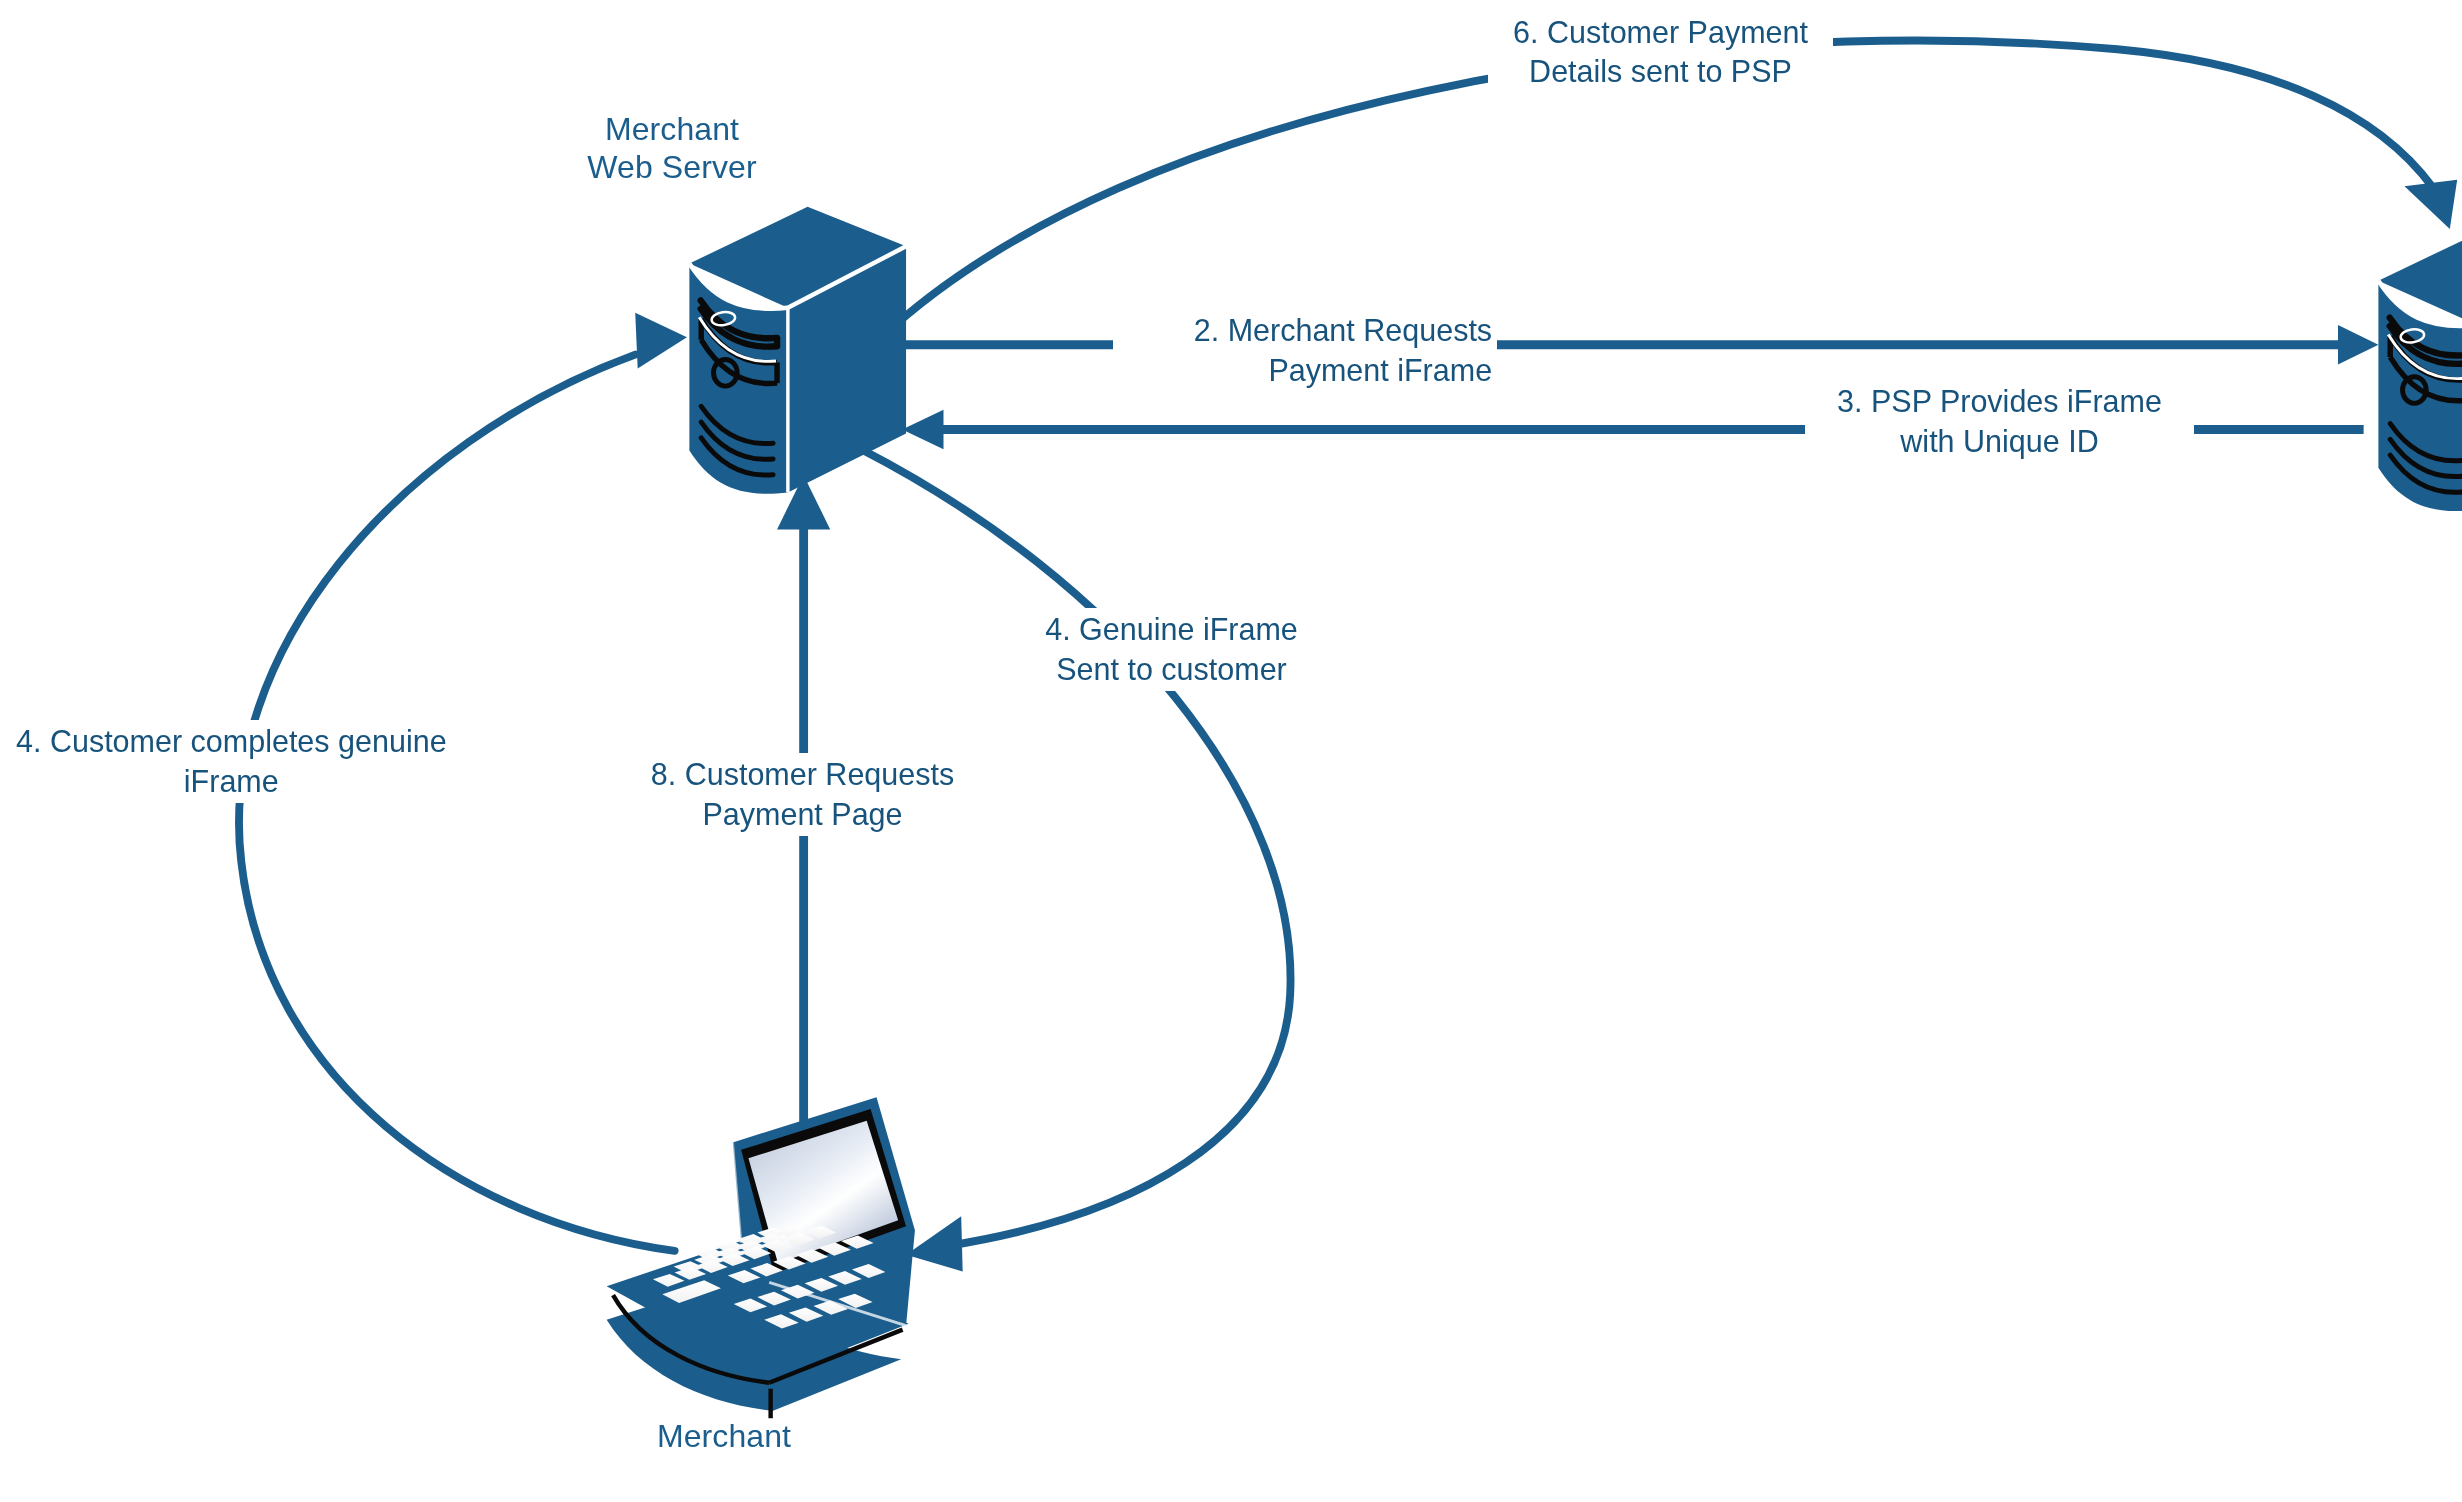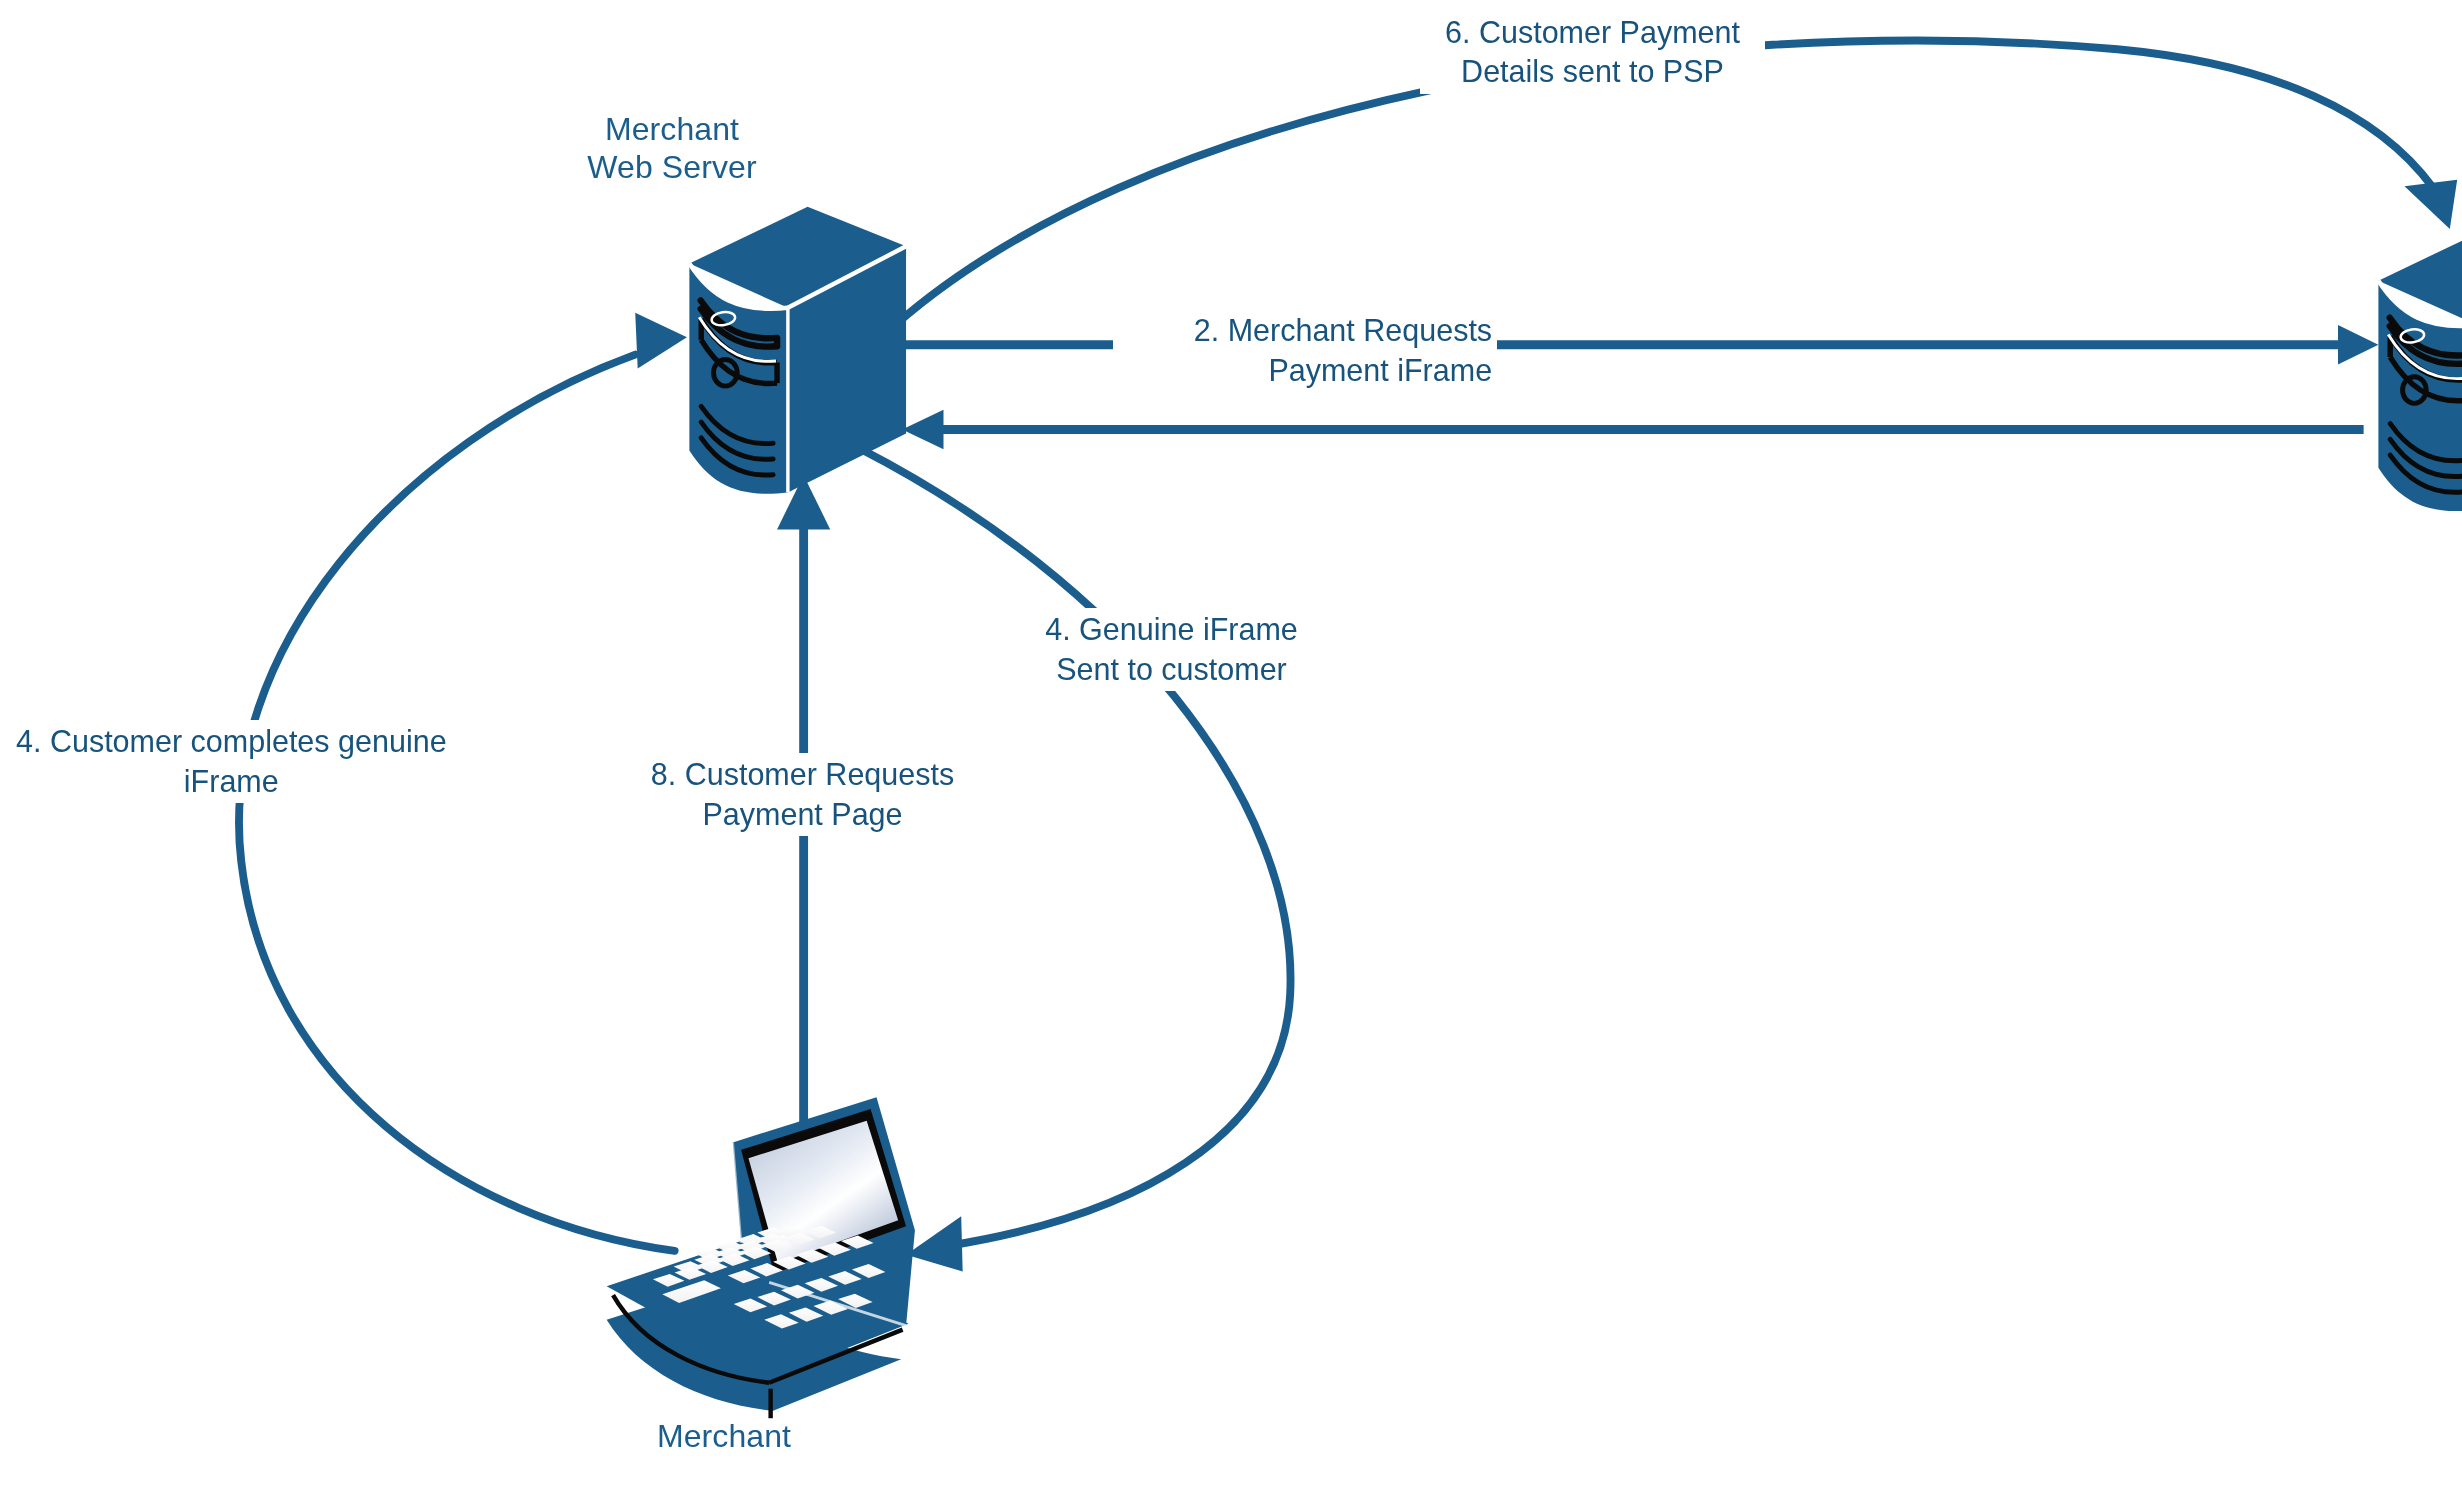--- a/index.html
+++ b/index.html
@@ -226,24 +226,26 @@
 Web Server</div>
 
   <div class="node-title" style="left:618px; top:1418px; width:212px;">Merchant</div>
 
   <div class="edge-label" style="left:571px; top:753px; width:463px;">8. Customer Requests
 Payment Page</div>
 
   <div class="edge-label" style="left:1113px; top:309px; width:384px;text-align:right;">2. Merchant Requests
 Payment iFrame</div>
 
+  <div class="edge-label" style="left:1805px; top:380px; width:389px;">3. PSP Provides iFrame
+with Unique ID</div>
 
   <div class="edge-label" style="left:1019px; top:608px; width:305px;">4. Genuine iFrame
 Sent to customer</div>
 
   <div class="edge-label" style="left:9.8px; top:720px; width:443px;">4. Customer completes genuine
 iFrame</div>
 
-  <div class="edge-label" style="left:1420px; top:10.8px; width:345px;">6. Customer Payment
+  <div class="edge-label" style="left:1488px; top:10.8px; width:345px;">6. Customer Payment
 Details sent to PSP</div>
 
 </div>
 
 
 </body></html>

